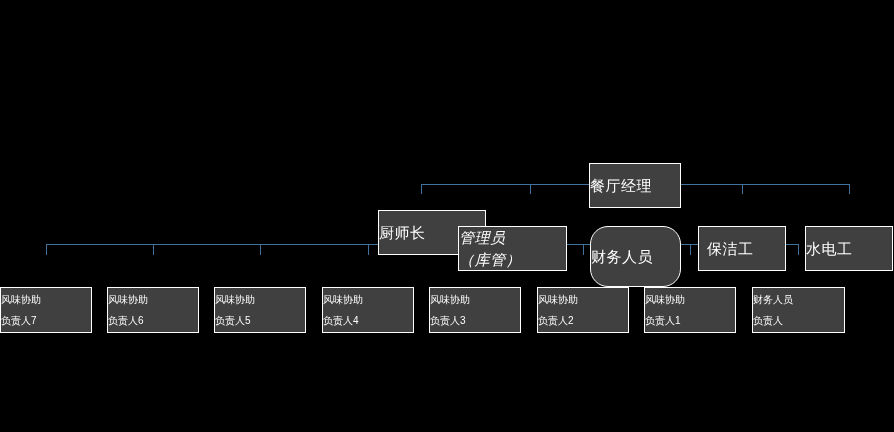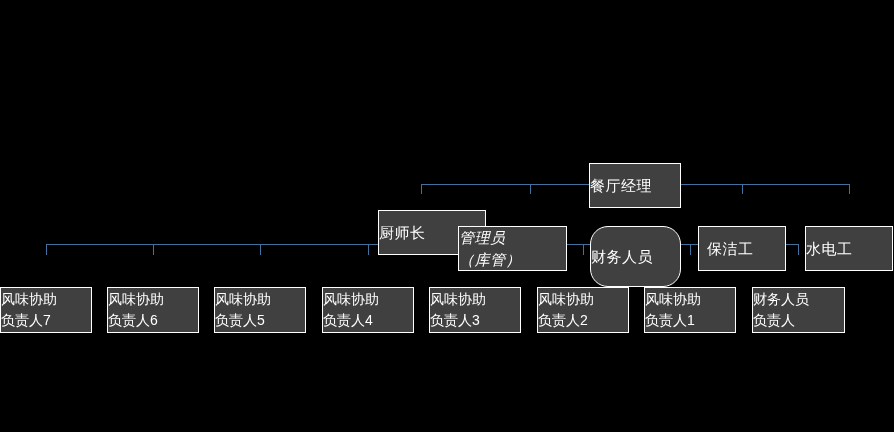--- a/index.html
+++ b/index.html
@@ -44,21 +44,21 @@
     font-size: 15px;
     line-height: 22px;
     letter-spacing: 0.5px;
     white-space: nowrap;
     margin-top: 32px;
   }
   .node .line { display: block; }
 
   .node.root { font-size: 15px; }
   .node.level2 { font-size: 15px; }
-  .node.level3 { font-size: 14px; line-height: 21px; letter-spacing: 0px; }
+  .node.level3 { font-size: 10px; line-height: 21px; letter-spacing: 0px; }
 </style>
 </head>
 <body>
 
 <div id="org-canvas">
     <div class="connector v" style="left: 635px; top: 176px; height: 8px;"></div>
     <div class="connector h" style="left: 421px; top: 184px; width: 428px;"></div>
     <div class="connector v" style="left: 421px; top: 184px; height: 10px;"></div>
     <div class="connector v" style="left: 530px; top: 184px; height: 10px;"></div>
     <div class="connector v" style="left: 635px; top: 184px; height: 10px;"></div>

